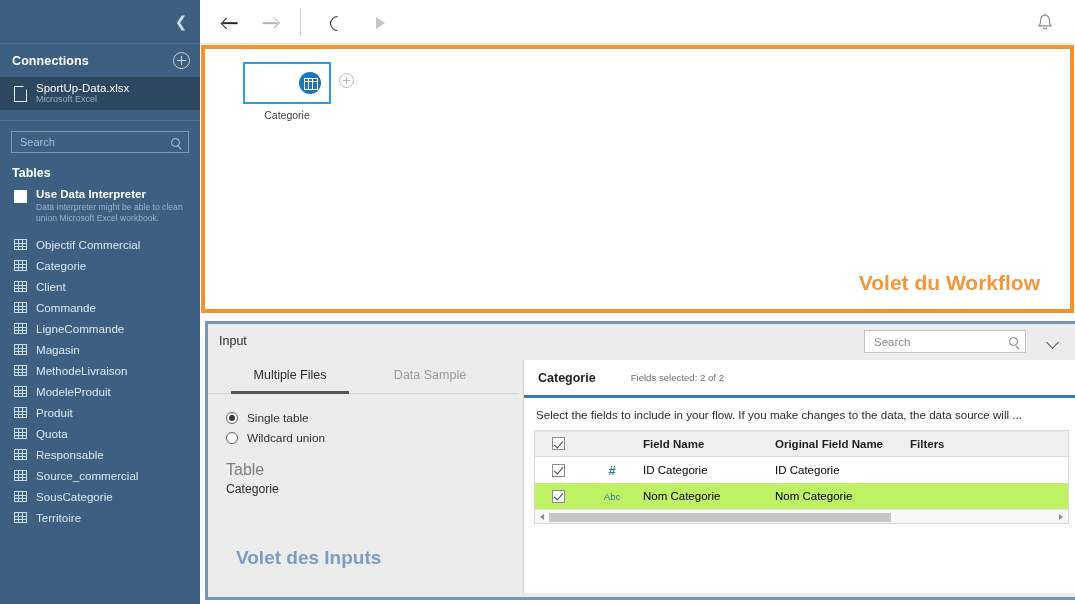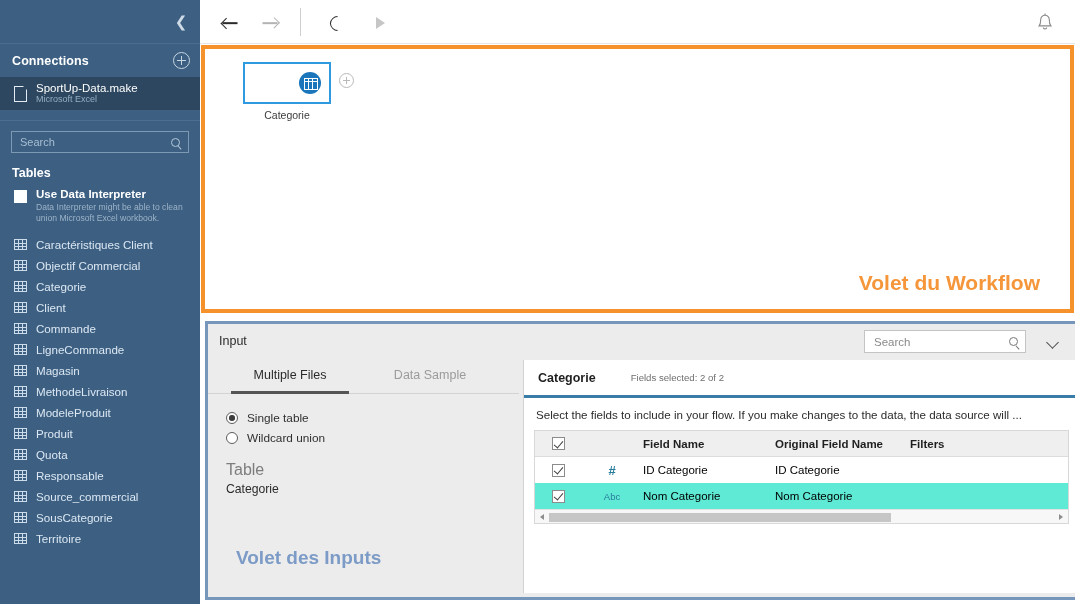--- a/index.html
+++ b/index.html
@@ -447,21 +447,21 @@
     border: 1px solid #d8d8d8;
     background: #ffffff;
   }
   .frow {
     display: flex;
     align-items: center;
     height: 26px;
     font-size: 11.5px;
   }
   .frow.head { background: #efefef; border-bottom: 1px solid #dcdcdc; font-weight: bold; color: #1f1f1f; }
-  .frow.alt { background: #5eead4; }
+  .frow.alt { background: #bef264; }
   .c-chk   { width: 46px; display: flex; justify-content: center; }
   .c-type  { width: 62px; text-align: center; color: #2a7c9c; }
   .c-name  { width: 132px; }
   .c-orig  { width: 135px; }
   .c-filt  { flex: 1; }
   .chkbox {
     width: 13px; height: 13px;
     border: 1px solid #8b8b8b;
     background: #ffffff;
     position: relative;
@@ -511,21 +511,21 @@
     </div>
 
     <div class="sb-conn-head">
       <div class="sb-conn-title">Connections</div>
       <div class="plus-circle"></div>
     </div>
 
     <div class="conn-item">
       <div class="file-icon"></div>
       <div class="conn-text">
-        <div class="conn-name">SportUp-Data.make</div>
+        <div class="conn-name">SportUp-Data.xlsx</div>
         <div class="conn-sub">Microsoft Excel</div>
       </div>
     </div>
     <div class="conn-spacer"></div>
 
     <div class="sb-search-wrap">
       <div class="sb-search">
         <span class="ph">Search</span>
         <span class="mag"></span>
       </div>
@@ -535,24 +535,20 @@
 
     <div class="interp-row">
       <div class="chk-white"></div>
       <div>
         <div class="interp-title">Use Data Interpreter</div>
         <div class="interp-desc">Data Interpreter might be able to clean union Microsoft Excel workbook.</div>
       </div>
     </div>
 
     <div class="tbl-list" id="tbl-list">
-        <div class="tbl-item">
-          <span class="grid-icon"></span>
-          <span class="tbl-label">Caractéristiques Client</span>
-        </div>
         <div class="tbl-item">
           <span class="grid-icon"></span>
           <span class="tbl-label">Objectif Commercial</span>
         </div>
         <div class="tbl-item">
           <span class="grid-icon"></span>
           <span class="tbl-label">Categorie</span>
         </div>
         <div class="tbl-item">
           <span class="grid-icon"></span>

